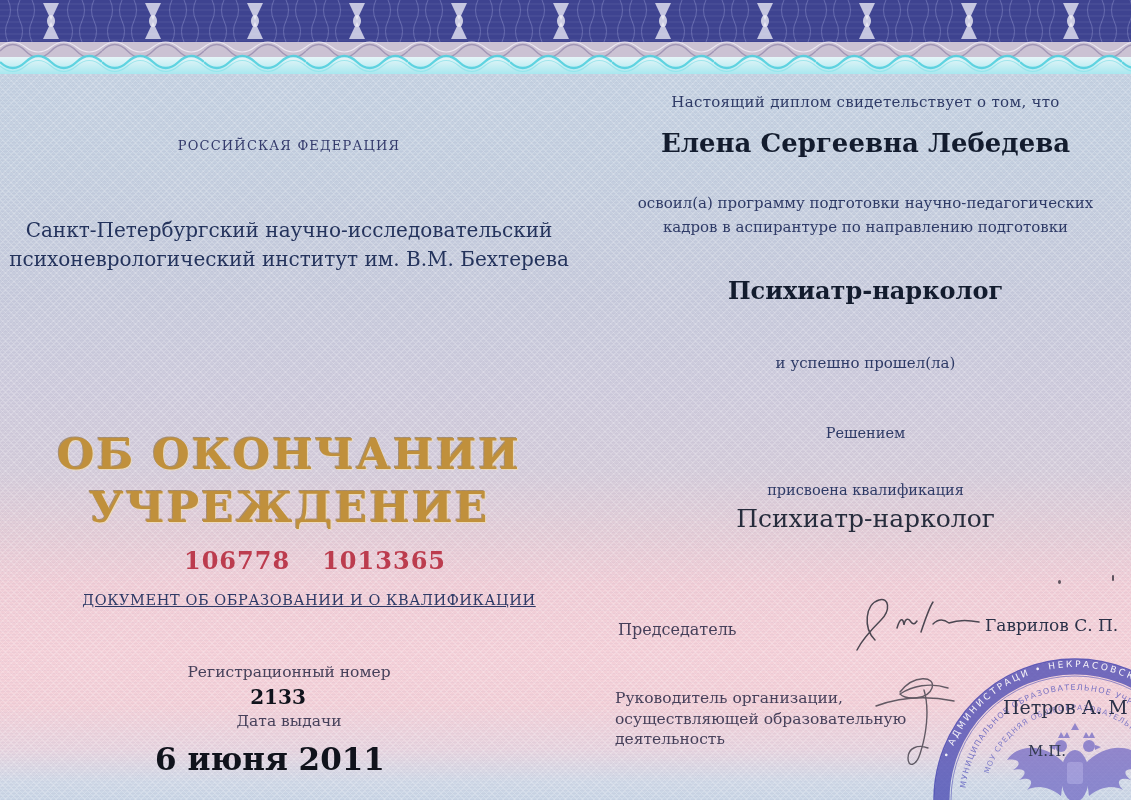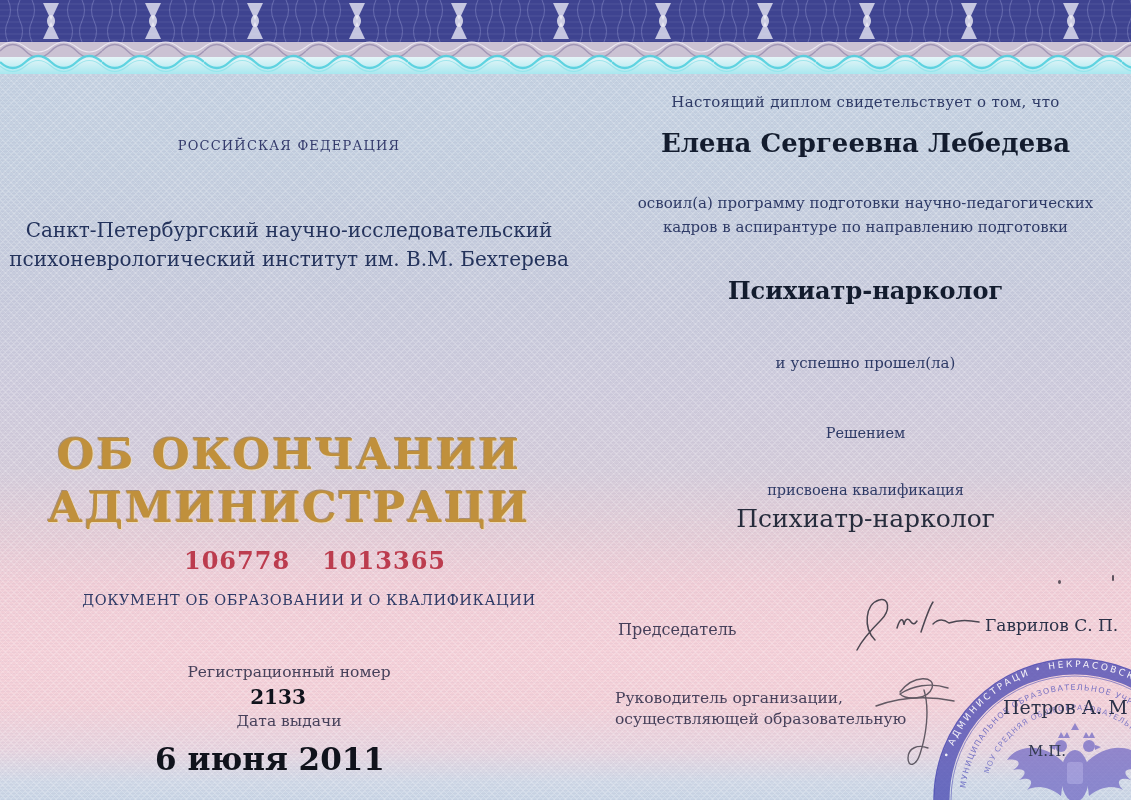--- a/index.html
+++ b/index.html
@@ -26,21 +26,21 @@
   .inst{left:8px;top:216px;width:562px;font-size:20px;line-height:29px;color:#24335c;}
   .gold{left:8px;width:562px;font-size:43px;line-height:46px;font-weight:bold;
         color:#c0903c;letter-spacing:2px;
         text-shadow:1px 1px 0 rgba(244,224,170,.6), -1px -1px 0 rgba(128,90,28,.55);}
   .gold.l1{top:374px;letter-spacing:12px;}
   .gold.l2{top:431px;}
   .gold.l3{top:484px;}
   .serials{left:34px;top:546px;width:562px;font-size:24px;font-weight:bold;
            color:#bc3c4e;letter-spacing:1px;}
   .serials span{margin:16px 16px;}
-  .doctype{left:28px;top:592px;width:562px;font-size:14.5px;letter-spacing:.6px;color:#2e3a66;}
+  .doctype{left:28px;top:592px;width:562px;font-size:14.5px;letter-spacing:.6px;color:#2e3a66;text-decoration:underline;}
   .lbl-i{color:#46405a;}
   .reg-lbl{left:8px;top:663px;width:562px;font-size:15.5px;}
   .reg-num{left:8px;top:685px;width:540px;font-size:20px;font-weight:bold;color:#10131c;}
   .date-lbl{left:8px;top:712px;width:562px;font-size:15.5px;}
   .date-val{left:0;top:741px;width:540px;font-size:31px;font-weight:bold;color:#10131c;}
   .statement{left:600px;top:93px;width:531px;font-size:15px;letter-spacing:.3px;color:#2e3a66;}
   .name{left:600px;top:128px;width:531px;font-size:26px;font-weight:bold;color:#131c2e;}
   .program{left:600px;top:192px;width:531px;font-size:15px;line-height:23.5px;color:#2e3a66;}
   .spec{left:600px;top:276px;width:531px;font-size:24px;font-weight:bold;color:#131c2e;}
   .success{left:600px;top:354px;width:531px;font-size:15px;color:#2e3a66;}
@@ -103,21 +103,21 @@
   </svg>
 
   <div class="abs ctr country">РОССИЙСКАЯ ФЕДЕРАЦИЯ</div>
 
   <div class="abs ctr inst">
     <div>Санкт-Петербургский научно-исследовательский</div>
     <div>психоневрологический институт им. В.М. Бехтерева</div>
   </div>
 
   <div class="abs ctr gold l2">ОБ ОКОНЧАНИИ</div>
-  <div class="abs ctr gold l3">АДМИНИСТРАЦИ</div>
+  <div class="abs ctr gold l3">УЧРЕЖДЕНИЕ</div>
 
   <div class="abs ctr serials">
     <span>106778</span><span>1013365</span>
   </div>
 
   <div class="abs ctr doctype">ДОКУМЕНТ ОБ ОБРАЗОВАНИИ И О КВАЛИФИКАЦИИ</div>
 
   <div class="abs ctr reg-lbl lbl-i">Регистрационный номер</div>
   <div class="abs ctr reg-num">2133</div>
   <div class="abs ctr date-lbl lbl-i">Дата выдачи</div>
@@ -145,20 +145,21 @@
       <path d="M30,48 C18,36 20,12 34,8 C44,5 46,18 36,28 C28,36 18,46 12,58"></path>
       <path d="M52,36 C55,26 58,25 59,33 C60,27 63,25 66,30 C68,33 70,32 72,29"></path>
       <path d="M76,40 C80,28 84,16 88,10"></path>
       <path d="M88,32 C94,26 100,28 104,31 C112,28 124,28 134,30"></path>
     </g>
   </svg>
 
   <div class="abs head-lbl lbl-i">
     <div>Руководитель организации,</div>
     <div>осуществляющей образовательную</div>
+    <div>деятельность</div>
   </div>
   <div class="abs head-name">Петров А. М</div>
   <div class="abs mp">М.П.</div>
 
   <svg class="abs sig" style="left:870px;top:668px;" width="115" height="120" viewBox="0 0 115 120">
     <g stroke="#4a4550" stroke-width="1.4" fill="none" stroke-linecap="round" opacity=".85">
       <path d="M30,24 C44,6 66,8 62,20 C58,32 36,32 30,26 C42,18 60,14 78,20"></path>
       <path d="M6,38 C28,30 54,27 84,33"></path>
       <path d="M54,22 C60,42 56,68 50,86 C46,98 38,100 38,90 C38,80 48,76 58,80"></path>
     </g>

